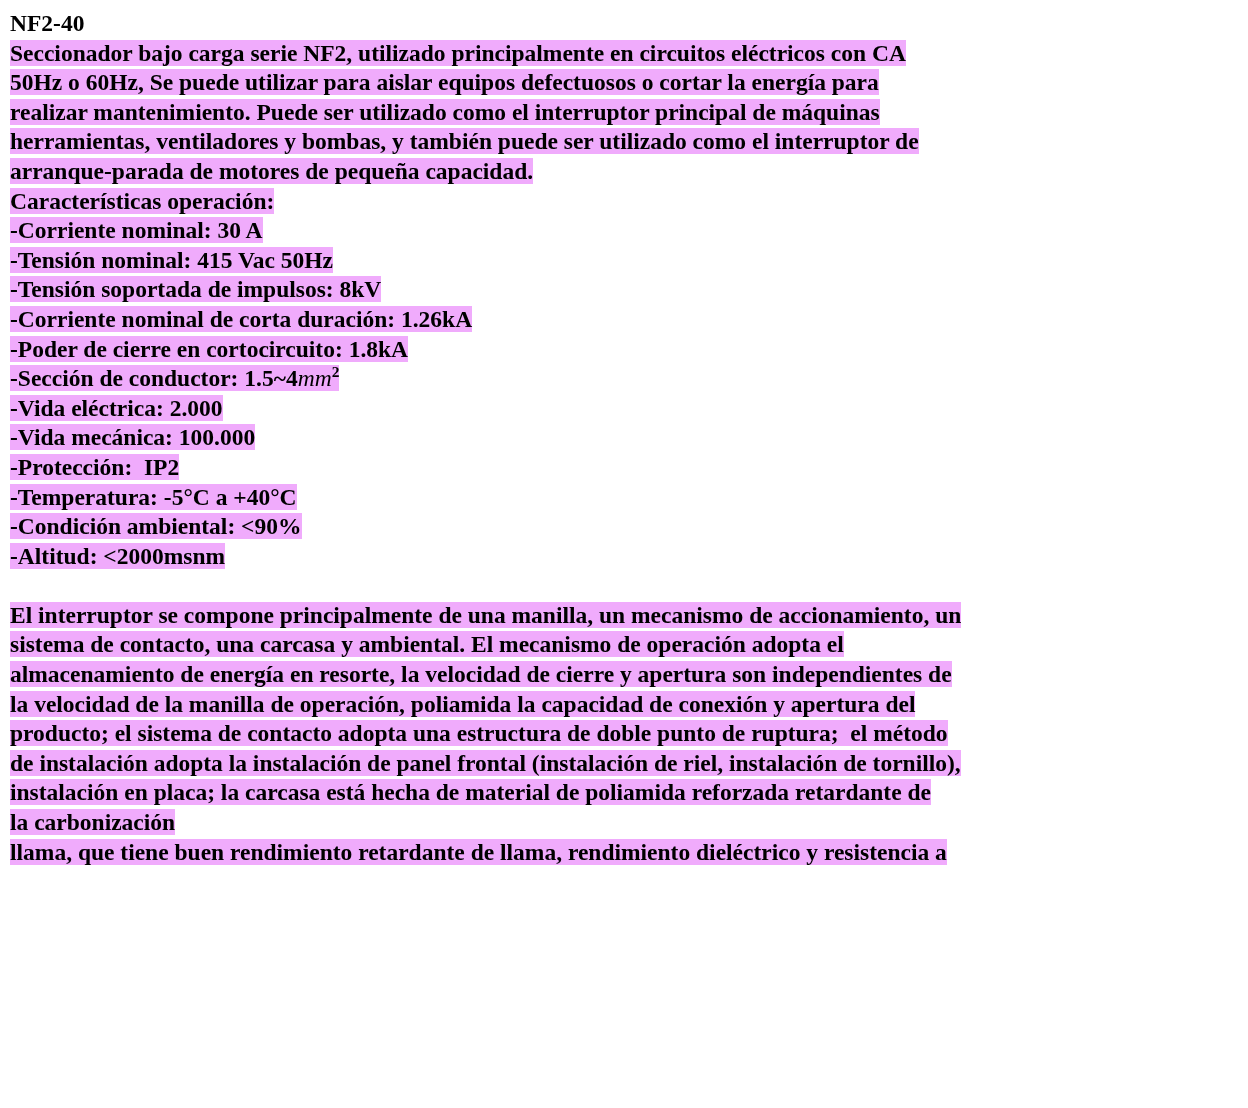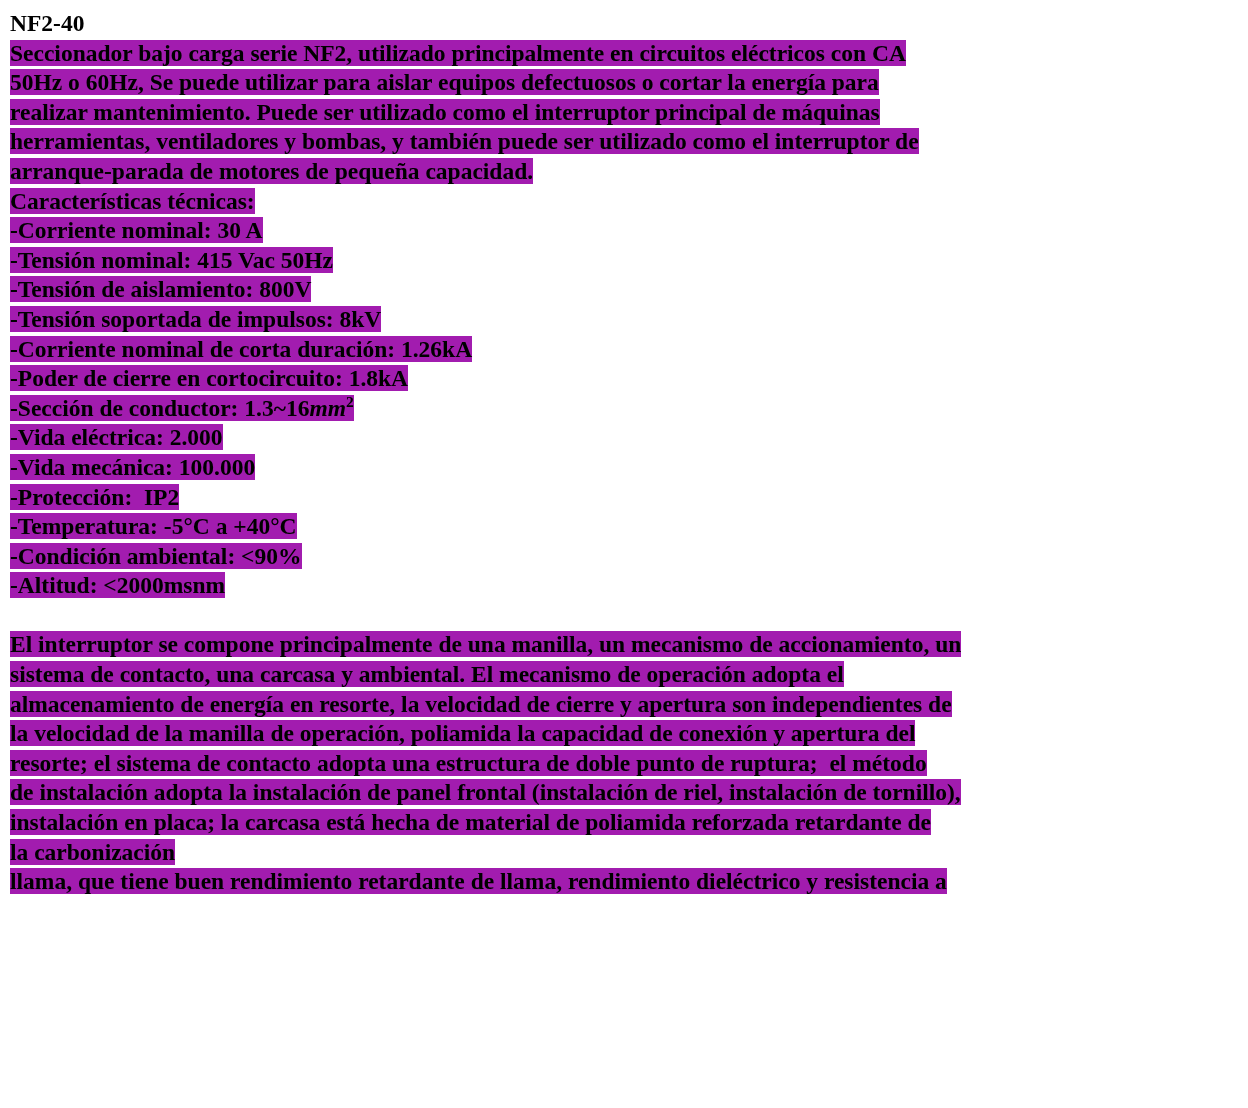--- a/index.html
+++ b/index.html
@@ -29,32 +29,32 @@
     color: #000000;
     letter-spacing: 0px;
   }
   
   .line {
     display: block;
     white-space: pre;
     height: 29.6px;
   }
   .line > .hl {
-    background-color: #a21caf;
+    background-color: #f0abfc;
     box-decoration-break: clone;
     -webkit-box-decoration-break: clone;
     padding: 0;
   }
   .blank {
     display: block;
     height: 29.6px;
   }
   .unit-italic {
     font-style: italic;
-    font-weight: bold;
+    font-weight: normal;
     font-family: "Liberation Serif", "DejaVu Serif", serif;
   }
   .sup {
     font-size: 0.66em;
     vertical-align: super;
     line-height: 0;
     font-style: normal;
     font-weight: bold;
   }
   .title-line {
@@ -72,48 +72,47 @@
     <div class="title-line"><span class="hl">NF2-40</span></div>
 
     <div>
       <div class="line"><span class="hl">Seccionador bajo carga serie NF2, utilizado principalmente en circuitos eléctricos con CA</span></div>
       <div class="line"><span class="hl">50Hz o 60Hz, Se puede utilizar para aislar equipos defectuosos o cortar la energía para</span></div>
       <div class="line"><span class="hl">realizar mantenimiento. Puede ser utilizado como el interruptor principal de máquinas</span></div>
       <div class="line"><span class="hl">herramientas, ventiladores y bombas, y también puede ser utilizado como el interruptor de</span></div>
       <div class="line"><span class="hl">arranque-parada de motores de pequeña capacidad.</span></div>
     </div>
 
-    <div class="line"><span class="hl">Características técnicas:</span></div>
+    <div class="line"><span class="hl">Características operación:</span></div>
 
     <div>
       <div class="line"><span class="hl">-Corriente nominal: 30 A</span></div>
       <div class="line"><span class="hl">-Tensión nominal: 415 Vac 50Hz</span></div>
-      <div class="line"><span class="hl">-Tensión de aislamiento: 800V</span></div>
       <div class="line"><span class="hl">-Tensión soportada de impulsos: 8kV</span></div>
       <div class="line"><span class="hl">-Corriente nominal de corta duración: 1.26kA</span></div>
       <div class="line"><span class="hl">-Poder de cierre en cortocircuito: 1.8kA</span></div>
 
-      <div class="line"><span class="hl"><span>-Sección de conductor: 1.3~16</span><span class="unit-italic">mm</span><span class="sup">2</span></span></div>
+      <div class="line"><span class="hl"><span>-Sección de conductor: 1.5~4</span><span class="unit-italic">mm</span><span class="sup">2</span></span></div>
 
       <div class="line"><span class="hl">-Vida eléctrica: 2.000</span></div>
       <div class="line"><span class="hl">-Vida mecánica: 100.000</span></div>
       <div class="line"><span class="hl">-Protección:  IP2</span></div>
       <div class="line"><span class="hl">-Temperatura: -5°C a +40°C</span></div>
       <div class="line"><span class="hl">-Condición ambiental: &lt;90%</span></div>
       <div class="line"><span class="hl">-Altitud: &lt;2000msnm</span></div>
     </div>
 
     <div class="blank"></div>
 
     <div>
       <div class="line"><span class="hl">El interruptor se compone principalmente de una manilla, un mecanismo de accionamiento, un</span></div>
       <div class="line"><span class="hl">sistema de contacto, una carcasa y ambiental. El mecanismo de operación adopta el</span></div>
       <div class="line"><span class="hl">almacenamiento de energía en resorte, la velocidad de cierre y apertura son independientes de</span></div>
       <div class="line"><span class="hl">la velocidad de la manilla de operación, poliamida la capacidad de conexión y apertura del</span></div>
-      <div class="line"><span class="hl">resorte; el sistema de contacto adopta una estructura de doble punto de ruptura;  el método</span></div>
+      <div class="line"><span class="hl">producto; el sistema de contacto adopta una estructura de doble punto de ruptura;  el método</span></div>
       <div class="line"><span class="hl">de instalación adopta la instalación de panel frontal (instalación de riel, instalación de tornillo),</span></div>
       <div class="line"><span class="hl">instalación en placa; la carcasa está hecha de material de poliamida reforzada retardante de</span></div>
       <div class="line"><span class="hl">la carbonización</span></div>
       <div class="line"><span class="hl">llama, que tiene buen rendimiento retardante de llama, rendimiento dieléctrico y resistencia a</span></div>
     </div>
 
   </div>
 </div>
 
 </body></html>

